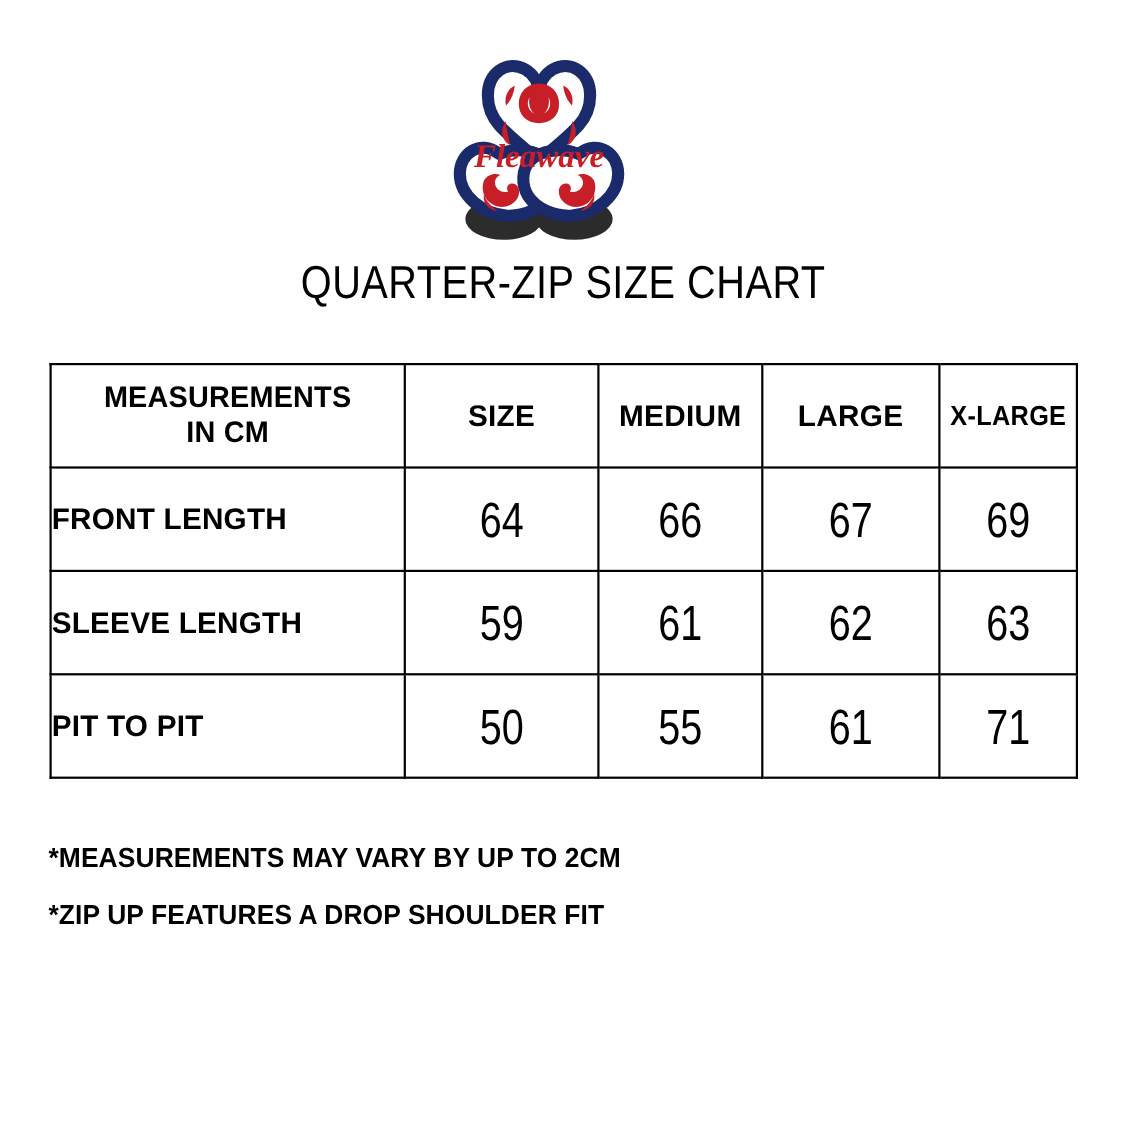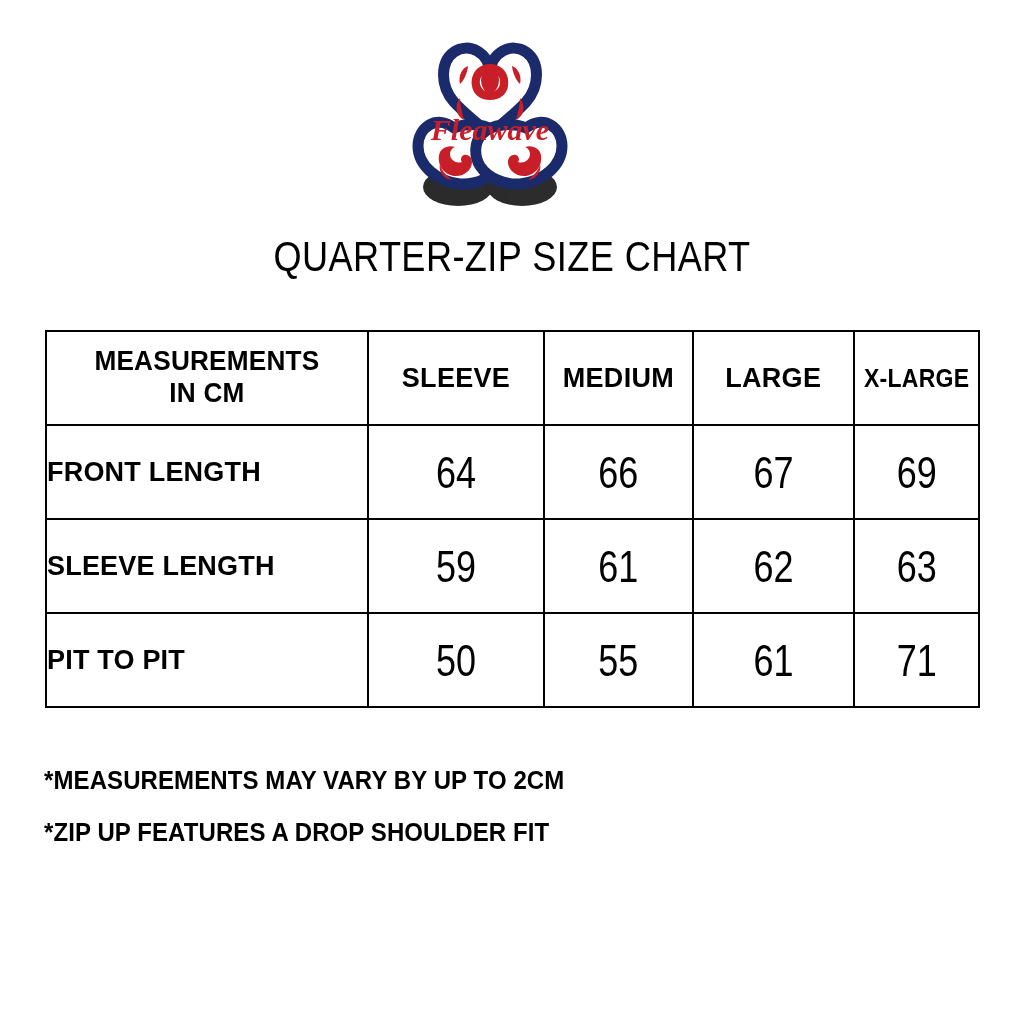--- a/index.html
+++ b/index.html
@@ -13,21 +13,21 @@
     font-family: "Liberation Sans", sans-serif;
     color: #000000;
     overflow: hidden;
     position: relative;
   }
 
   
   #logo-block {
     position: absolute;
     left: 0;
-    top: 36px;
+    top: 48px;
     width: 980px;
     height: 180px;
     display: flex;
     align-items: flex-start;
     justify-content: center;
     text-align: center;
   }
   #logo-svg { display: block; }
 
   
@@ -180,21 +180,21 @@
 
 <div id="page-title">QUARTER-ZIP SIZE CHART</div>
 
 <table id="size-table">
   <thead>
     <tr>
       <th class="col-label hdr-label">
         <span>MEASUREMENTS</span><br>
         <span>IN CM</span>
       </th>
-      <th class="col-small hdr-size">SLEEVE</th>
+      <th class="col-small hdr-size">SIZE</th>
       <th class="col-medium hdr-size">MEDIUM</th>
       <th class="col-large hdr-size">LARGE</th>
       <th class="col-xlarge">
         <span class="hdr-size tight">X-LARGE</span>
       </th>
     </tr>
   </thead>
   <tbody>
     <tr>
       <td class="row-label">FRONT LENGTH</td>

